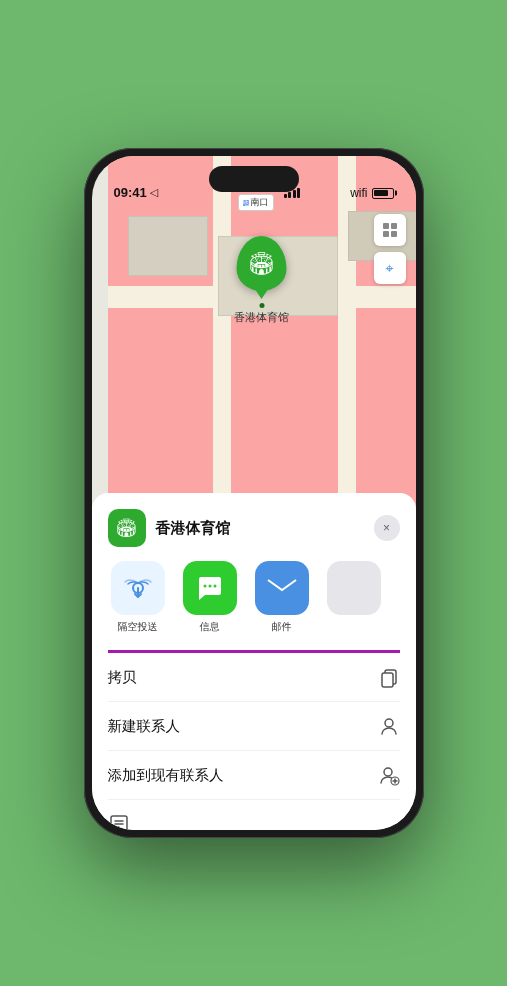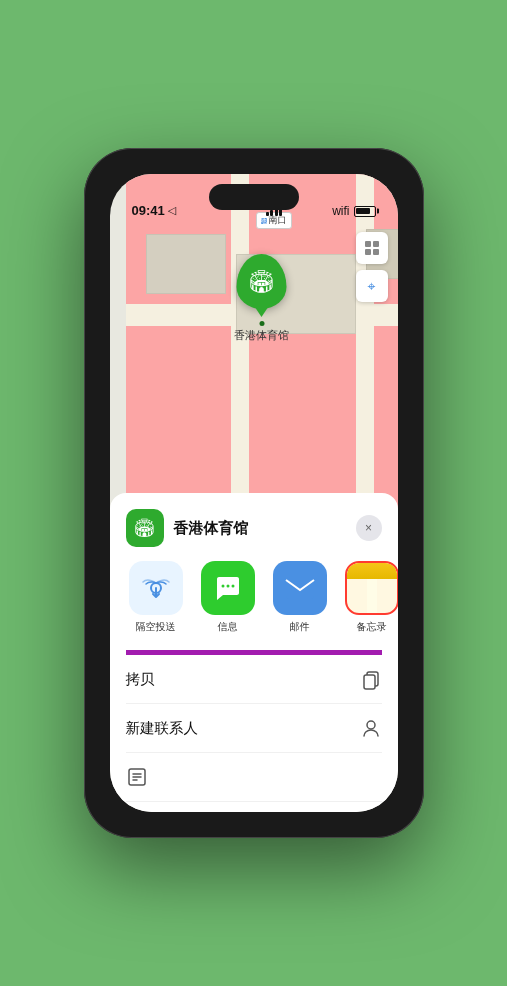--- a/index.html
+++ b/index.html
@@ -11,21 +11,21 @@
       align-items: center;
       min-height: 100vh;
       font-family: -apple-system, 'PingFang SC', 'Helvetica Neue', sans-serif;
     }
 
     .phone-wrapper {
       width: 340px;
       height: 690px;
       background: #1a1a1a;
       border-radius: 48px;
-      padding: 26px;
+      padding: 8px;
       box-shadow: 0 30px 80px rgba(0,0,0,0.5), inset 0 0 0 1px #444;
       position: relative;
     }
 
     .phone-screen {
       width: 100%;
       height: 100%;
       border-radius: 42px;
       overflow: hidden;
       background: #e8e8e0;
@@ -353,21 +353,21 @@
     .share-icon-wrap.more { background: #e5e5ea; }
 
     .share-label {
       font-size: 10px;
       color: #333;
       text-align: center;
     }
 
     
     .action-list {
-      border-top: 5px solid #a21caf;
+      border-top: 3px solid #a21caf;
     }
 
     .action-row {
       display: flex;
       align-items: center;
       justify-content: space-between;
       padding: 13px 0;
       border-bottom: 1px solid #f0f0f0;
     }
 
@@ -542,31 +542,20 @@
         <div class="share-item">
           <div class="share-icon-wrap mail">
             <svg width="30" height="24" viewBox="0 0 30 24" fill="none">
               <rect x="1" y="1" width="28" height="22" rx="3" fill="#4a90e2"></rect>
               <polyline points="1,4 15,14 29,4" stroke="white" stroke-width="2" fill="none"></polyline>
             </svg>
           </div>
           <span class="share-label">邮件</span>
         </div>
 
-        <div class="share-item">
-          <div class="share-icon-wrap notes" style="overflow:hidden;padding:0;display:flex;flex-direction:column;">
-            <div style="width:100%;height:16px;background:linear-gradient(to bottom, #f5c518, #e6b800);border-radius:10px 10px 0 0;"></div>
-            <div style="flex:1;background:#fffde7;padding:4px 5px;display:flex;flex-direction:column;gap:3px;">
-              <div style="height:2px;background:#ddd;border-radius:1px;"></div>
-              <div style="height:2px;background:#ddd;border-radius:1px;"></div>
-              <div style="height:2px;background:#ddd;border-radius:1px;width:70%;"></div>
-            </div>
-          </div>
-          <span class="share-label">备忘录</span>
-        </div>
 
         <div class="share-item">
           <div class="share-icon-wrap more" style="display:flex;flex-direction:column;gap:0;">
             
             
           </div>
 
         </div>
       </div>
 
@@ -581,20 +570,30 @@
         </div>
 
         <div class="action-row">
           <span class="action-label">新建联系人</span>
           <svg width="22" height="22" viewBox="0 0 22 22" fill="none">
             <circle cx="11" cy="8" r="4" stroke="#555" stroke-width="1.5" fill="none"></circle>
             <path d="M4 19 C4 15.7 7.1 13 11 13 C14.9 13 18 15.7 18 19" stroke="#555" stroke-width="1.5" fill="none" stroke-linecap="round"></path>
           </svg>
         </div>
 
+        <div class="action-row">
+          <span class="action-label">添加到现有联系人</span>
+          <svg width="22" height="22" viewBox="0 0 22 22" fill="none">
+            <circle cx="10" cy="8" r="4" stroke="#555" stroke-width="1.5" fill="none"></circle>
+            <path d="M3 19 C3 15.7 6.1 13 10 13 C13.9 13 17 15.7 17 19" stroke="#555" stroke-width="1.5" fill="none" stroke-linecap="round"></path>
+            <circle cx="17" cy="17" r="4" fill="white" stroke="#555" stroke-width="1.2"></circle>
+            <line x1="17" y1="15" x2="17" y2="19" stroke="#555" stroke-width="1.5" stroke-linecap="round"></line>
+            <line x1="15" y1="17" x2="19" y2="17" stroke="#555" stroke-width="1.5" stroke-linecap="round"></line>
+          </svg>
+        </div>
 
         <div class="action-row">
           <svg width="22" height="22" viewBox="0 0 22 22" fill="none">
             <rect x="3" y="3" width="16" height="16" rx="2" stroke="#555" stroke-width="1.5" fill="none"></rect>
             <line x1="7" y1="8" x2="15" y2="8" stroke="#555" stroke-width="1.5" stroke-linecap="round"></line>
             <line x1="7" y1="11" x2="15" y2="11" stroke="#555" stroke-width="1.5" stroke-linecap="round"></line>
             <line x1="7" y1="14" x2="11" y2="14" stroke="#555" stroke-width="1.5" stroke-linecap="round"></line>
           </svg>
         </div>
 

